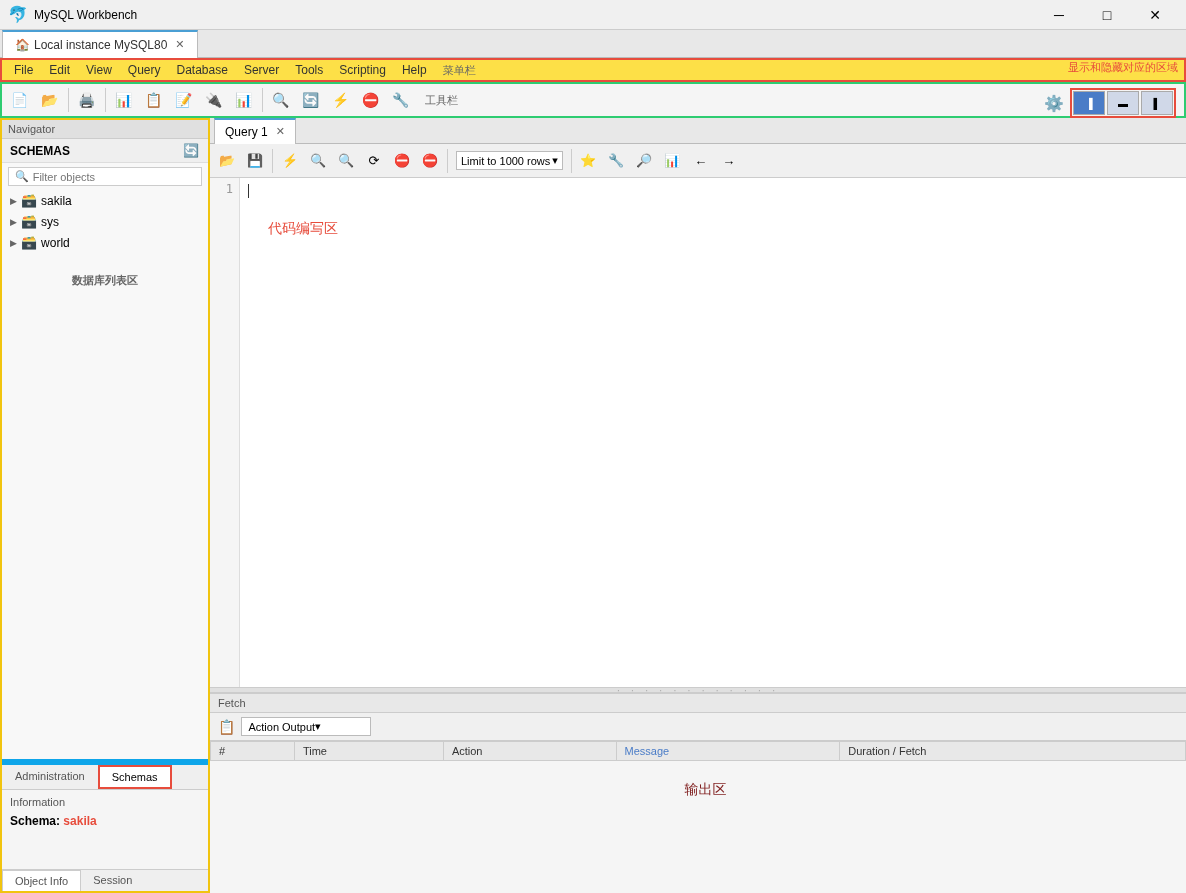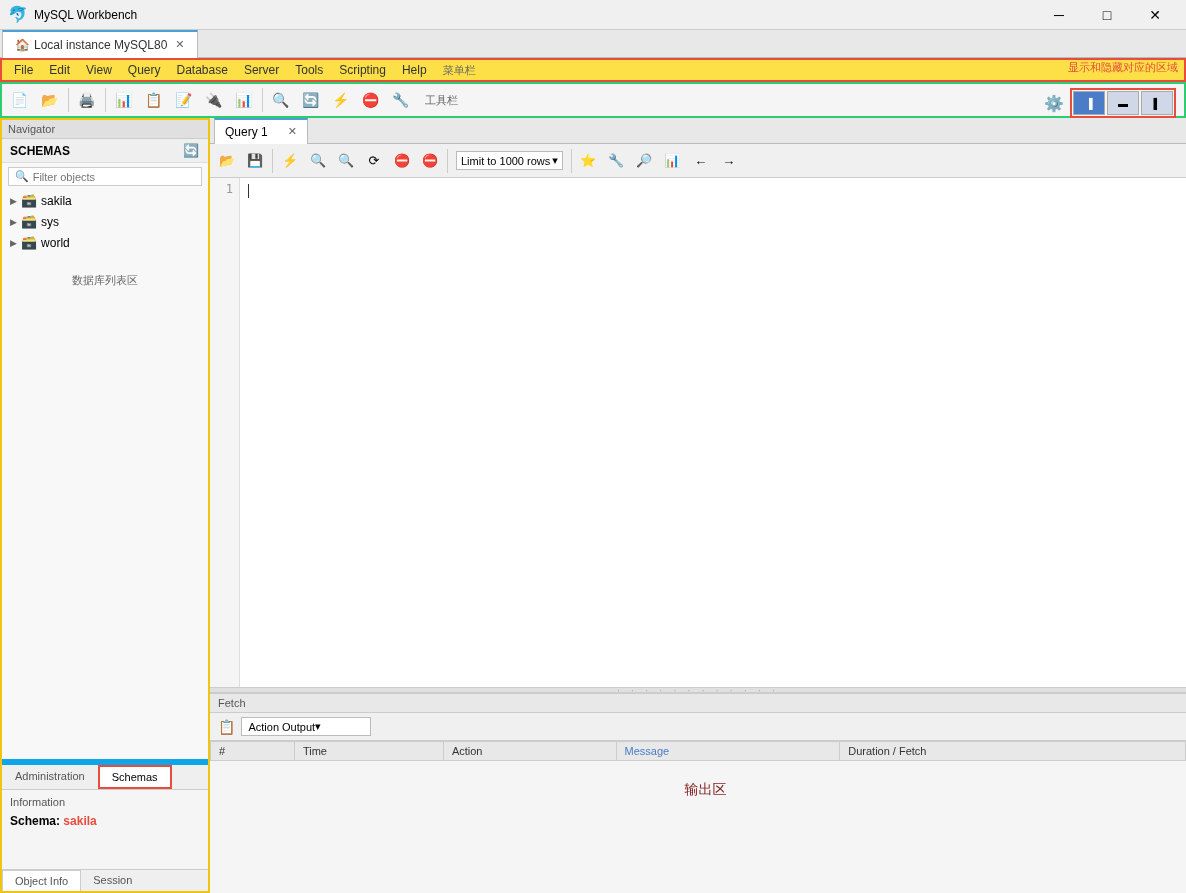--- a/index.html
+++ b/index.html
@@ -93,21 +93,21 @@
     #filter-input input {
       border: none; outline: none; font-size: 11px; width: 100%; background: transparent;
     }
     #schema-list { flex: 1; overflow-y: auto; }
     .schema-item {
       display: flex; align-items: center; gap: 4px; padding: 3px 8px;
       cursor: pointer; font-size: 12px;
     }
     .schema-arrow { font-size: 9px; color: #666; }
     .schema-icon { font-size: 13px; }
-    .db-label { color: #666; font-size: 11px; text-align: center; padding: 20px; }
+    .db-label { color: #666; font-size: 11px; text-align: center; padding: 20px; font-weight: bold; }
 
     
     #bottom-tabs {
       display: flex; border-top: 6px solid #0ea5e9; background: #efefef;
     }
     .bottom-tab {
       padding: 4px 12px; cursor: pointer; font-size: 11px; color: #555;
       border: 1px solid transparent;
     }
     .bottom-tab.active {
@@ -135,21 +135,21 @@
 
     
     #right-panel { flex: 1; display: flex; flex-direction: column; overflow: hidden; }
 
     
     #query-tab-header {
       display: flex; align-items: center; background: #e8e8e8;
       height: 26px; border-bottom: 1px solid #bbb; padding-left: 4px;
     }
     .query-tab {
-      display: flex; align-items: center; gap: 16px;
+      display: flex; align-items: center; gap: 4px;
       padding: 0 10px; height: 26px; background: white;
       border: 1px solid #bbb; border-bottom: none; cursor: pointer;
       font-size: 12px; border-top: 2px solid #4a9fd4;
     }
 
     
     #query-toolbar {
       display: flex; align-items: center; background: #f0f0f0;
       height: 34px; border-bottom: 1px solid #ccc; padding: 0 4px; gap: 2px;
     }
@@ -379,20 +379,21 @@
     </div>
 
     <div id="code-area">
       <div id="line-numbers">
         <div>1</div>
       </div>
       <div id="code-editor">
         <div class="cursor-line">
           <span class="cursor-blink"></span>
         </div>
+        <div class="code-label">代码编写区</div>
       </div>
     </div>
 
     <div id="resize-handle">
       <span id="resize-dots">· · · · · · · · · · · ·</span>
     </div>
 
     <div id="output-area">
       <div id="output-header">Fetch</div>
       <div id="output-toolbar">

